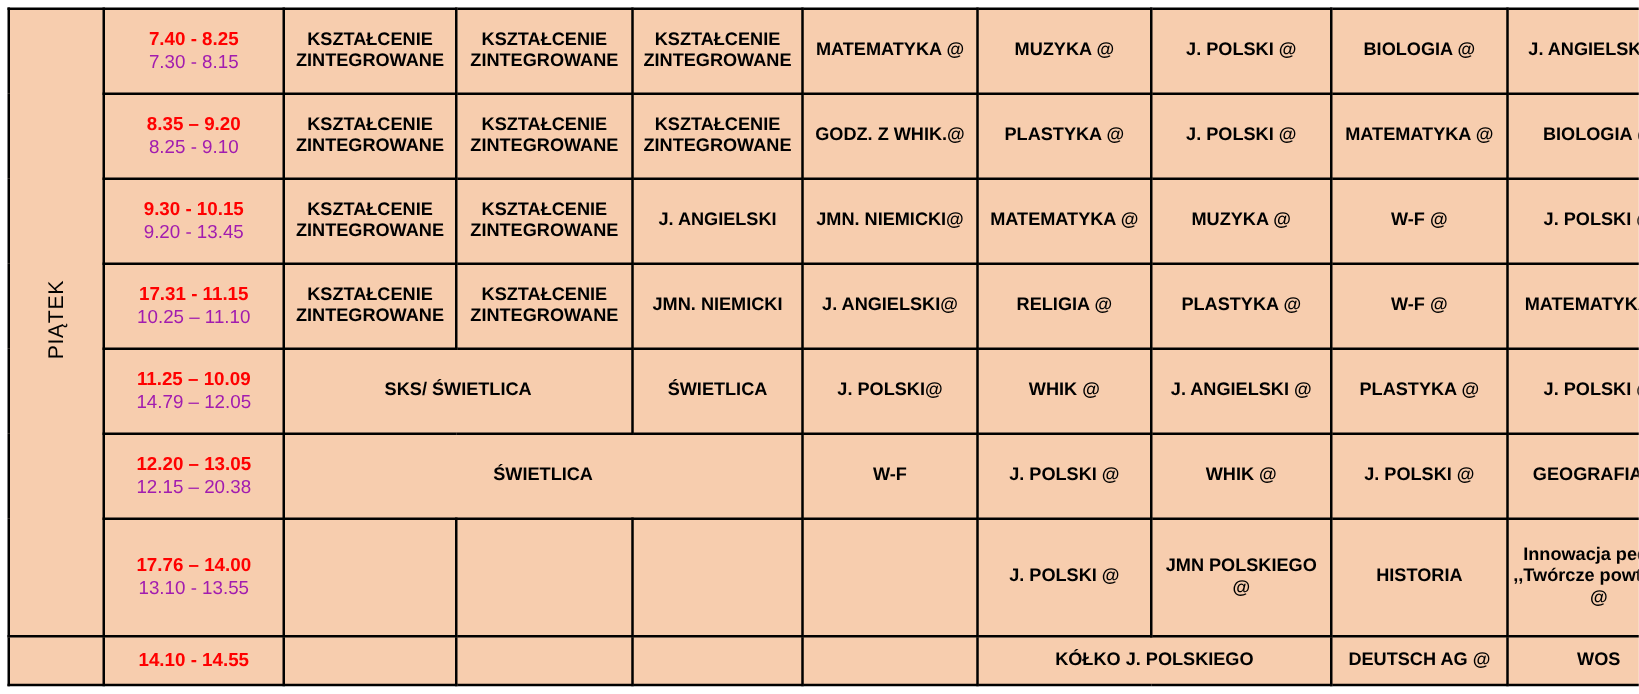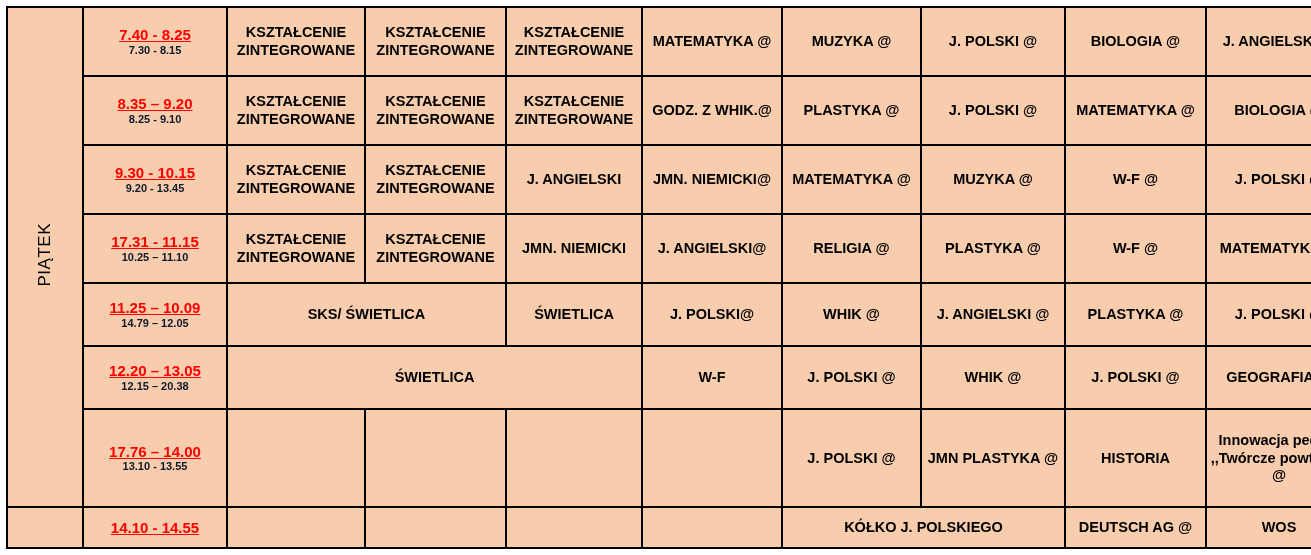--- a/index.html
+++ b/index.html
@@ -55,26 +55,25 @@
     display: inline-block;
   }
   td.timecell {
     width: 136px;
   }
   .time-main {
     color: #ff0000;
     font-weight: bold;
     font-size: 15px;
     display: block;
-    text-decoration: underline;
   }
   .time-sub {
-    color: #0f172a;
-    font-weight: bold;
-    font-size: 11px;
+    color: #a21caf;
+    font-weight: normal;
+    font-size: 15px;
     display: block;
   }
   td.c1 { width: 130px; }
   td.c2 { width: 133px; }
   td.c3 { width: 128px; }
   td.c4 { width: 132px; }
   td.c5 { width: 131px; }
   td.c6 { width: 136px; }
   td.c7 { width: 133px; }
   td.c8 { width: 138px; }
@@ -185,21 +184,21 @@
       <tr>
         <td class="timecell">
           <span class="time-main">17.76 – 14.00</span>
           <span class="time-sub">13.10 - 13.55</span>
         </td>
         <td class="c1 blank"></td>
         <td class="c2 blank"></td>
         <td class="c3 blank"></td>
         <td class="c4 blank"></td>
         <td class="c5">J. POLSKI  @</td>
-        <td class="c6">JMN PLASTYKA @</td>
+        <td class="c6">JMN POLSKIEGO @</td>
         <td class="c7">HISTORIA</td>
         <td class="c8 small">Innowacja pedag. ,,Twórcze powtórki”  @</td>
       </tr>
 
       <tr>
         <td class="daycell emptyday"></td>
         <td class="timecell">
           <span class="time-main">14.10 - 14.55</span>
           <span class="time-sub"></span>
         </td>

